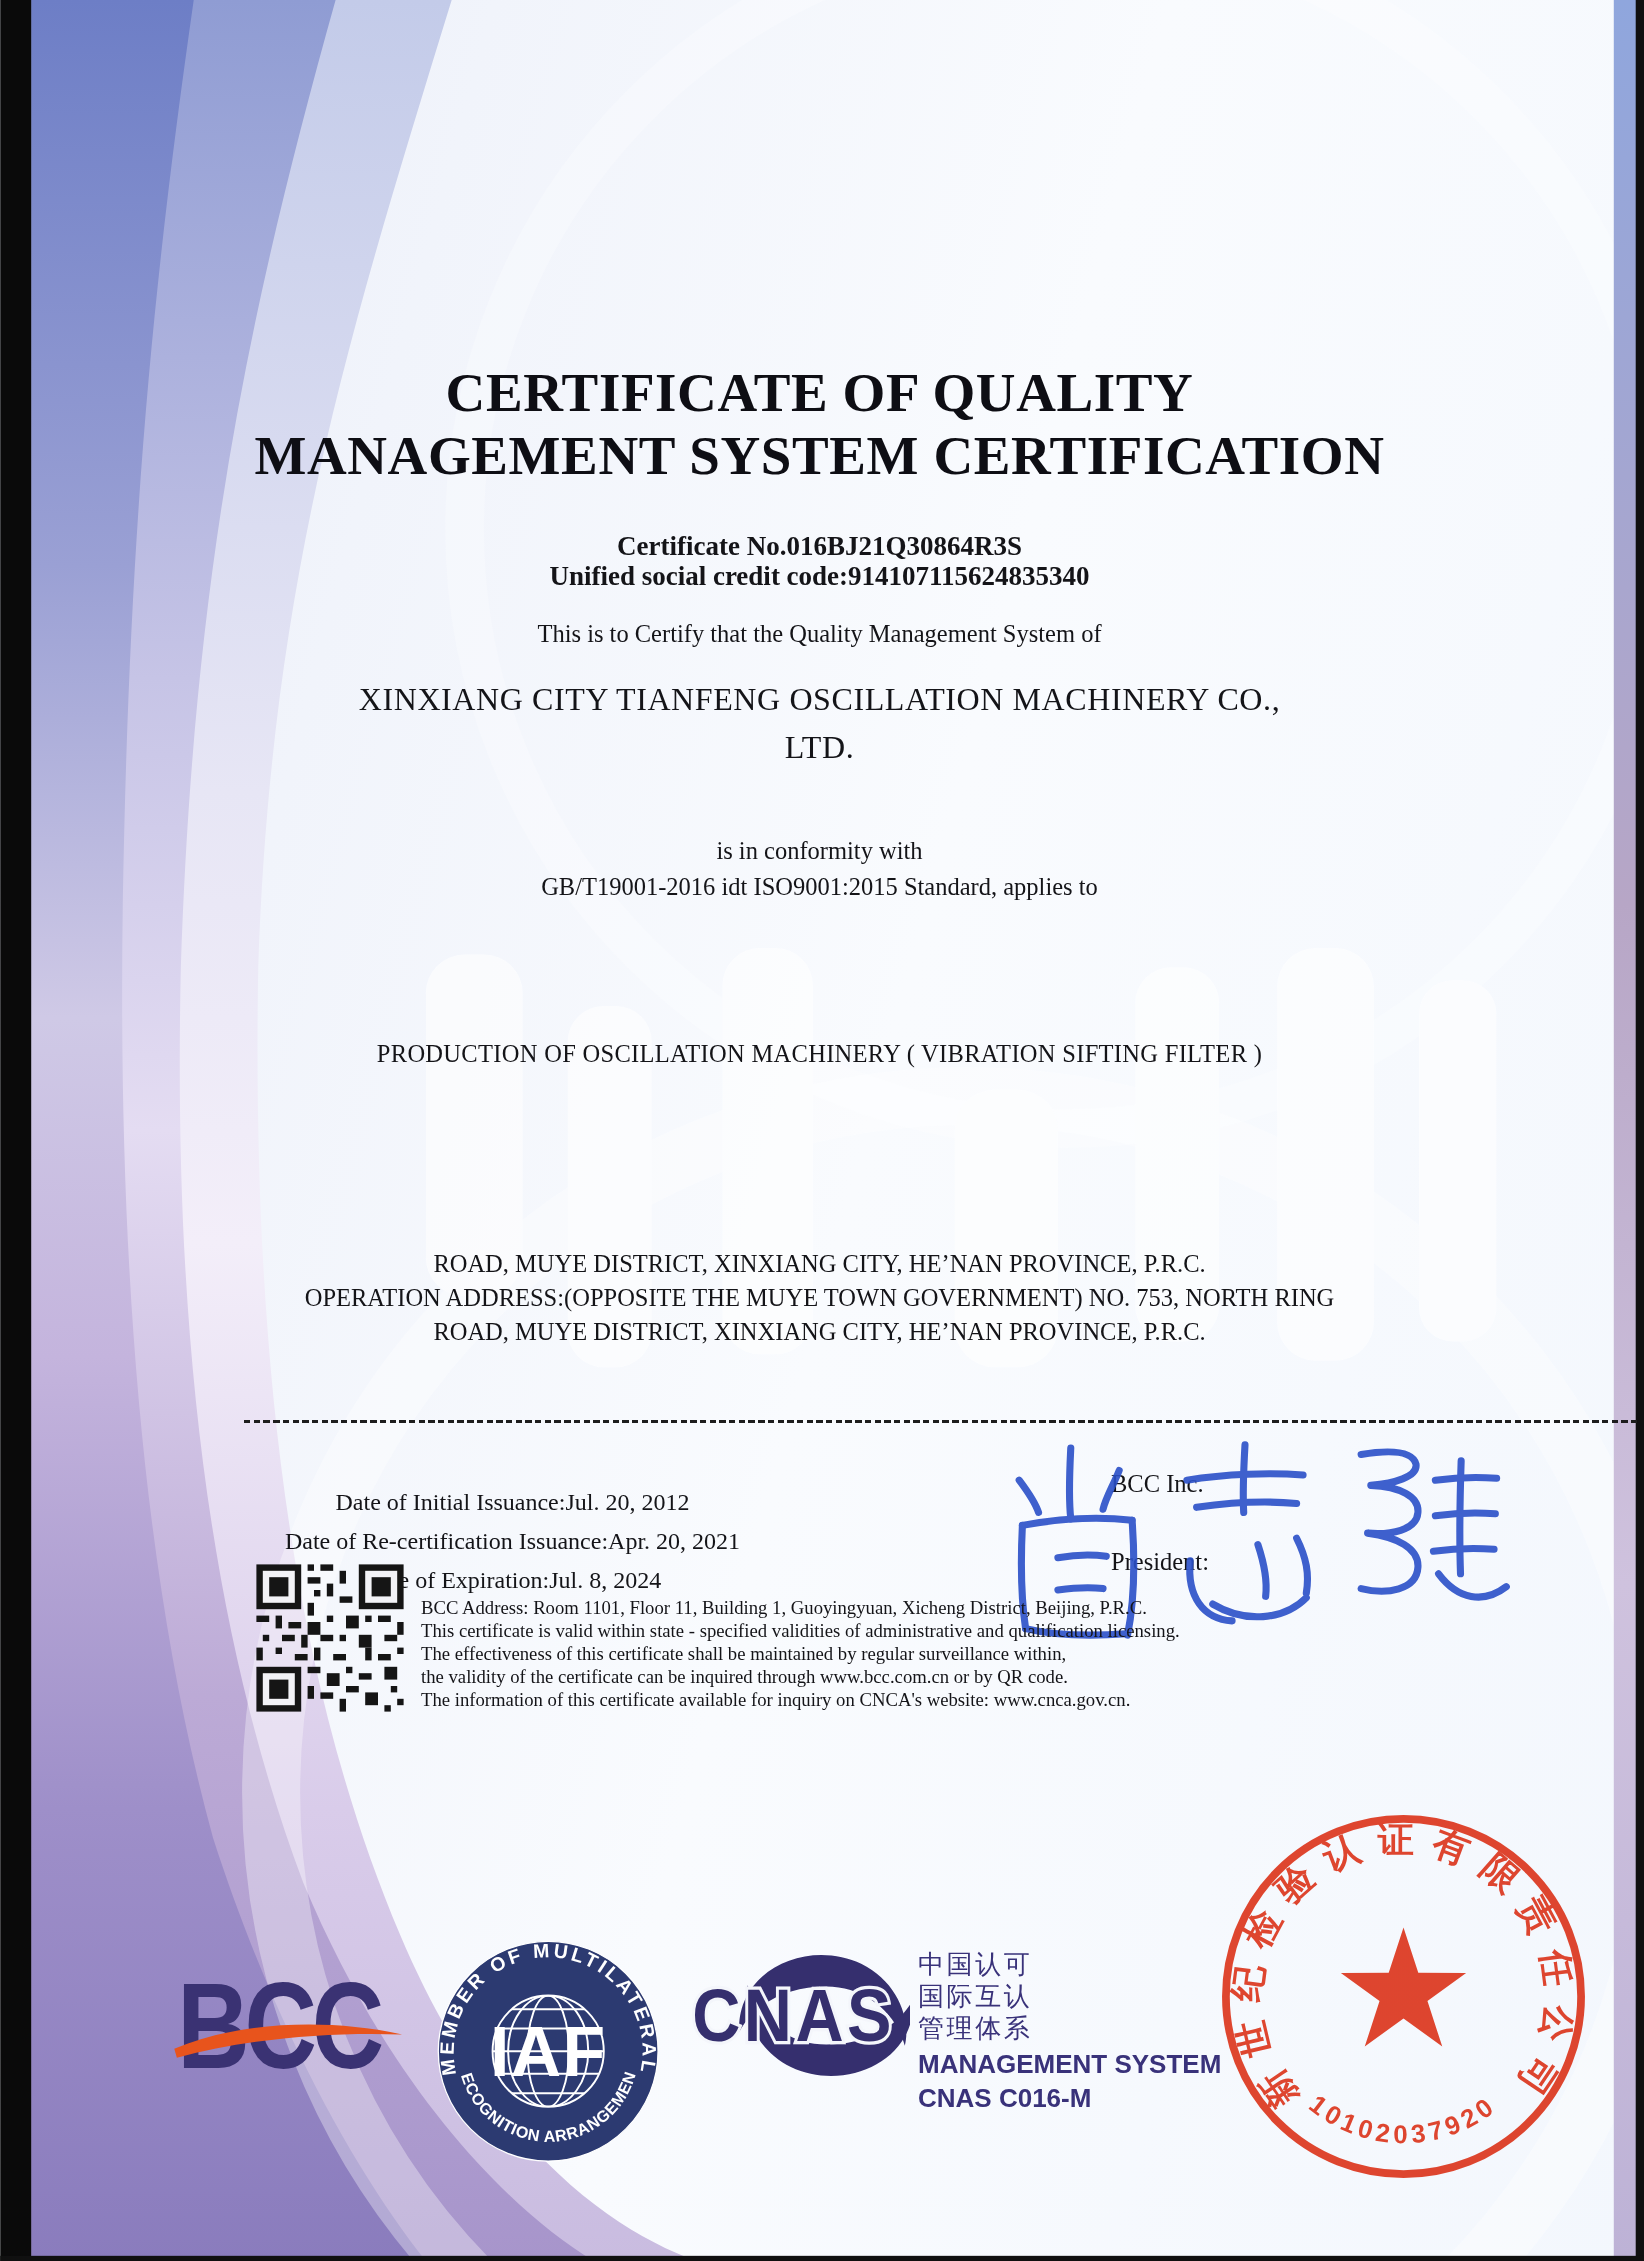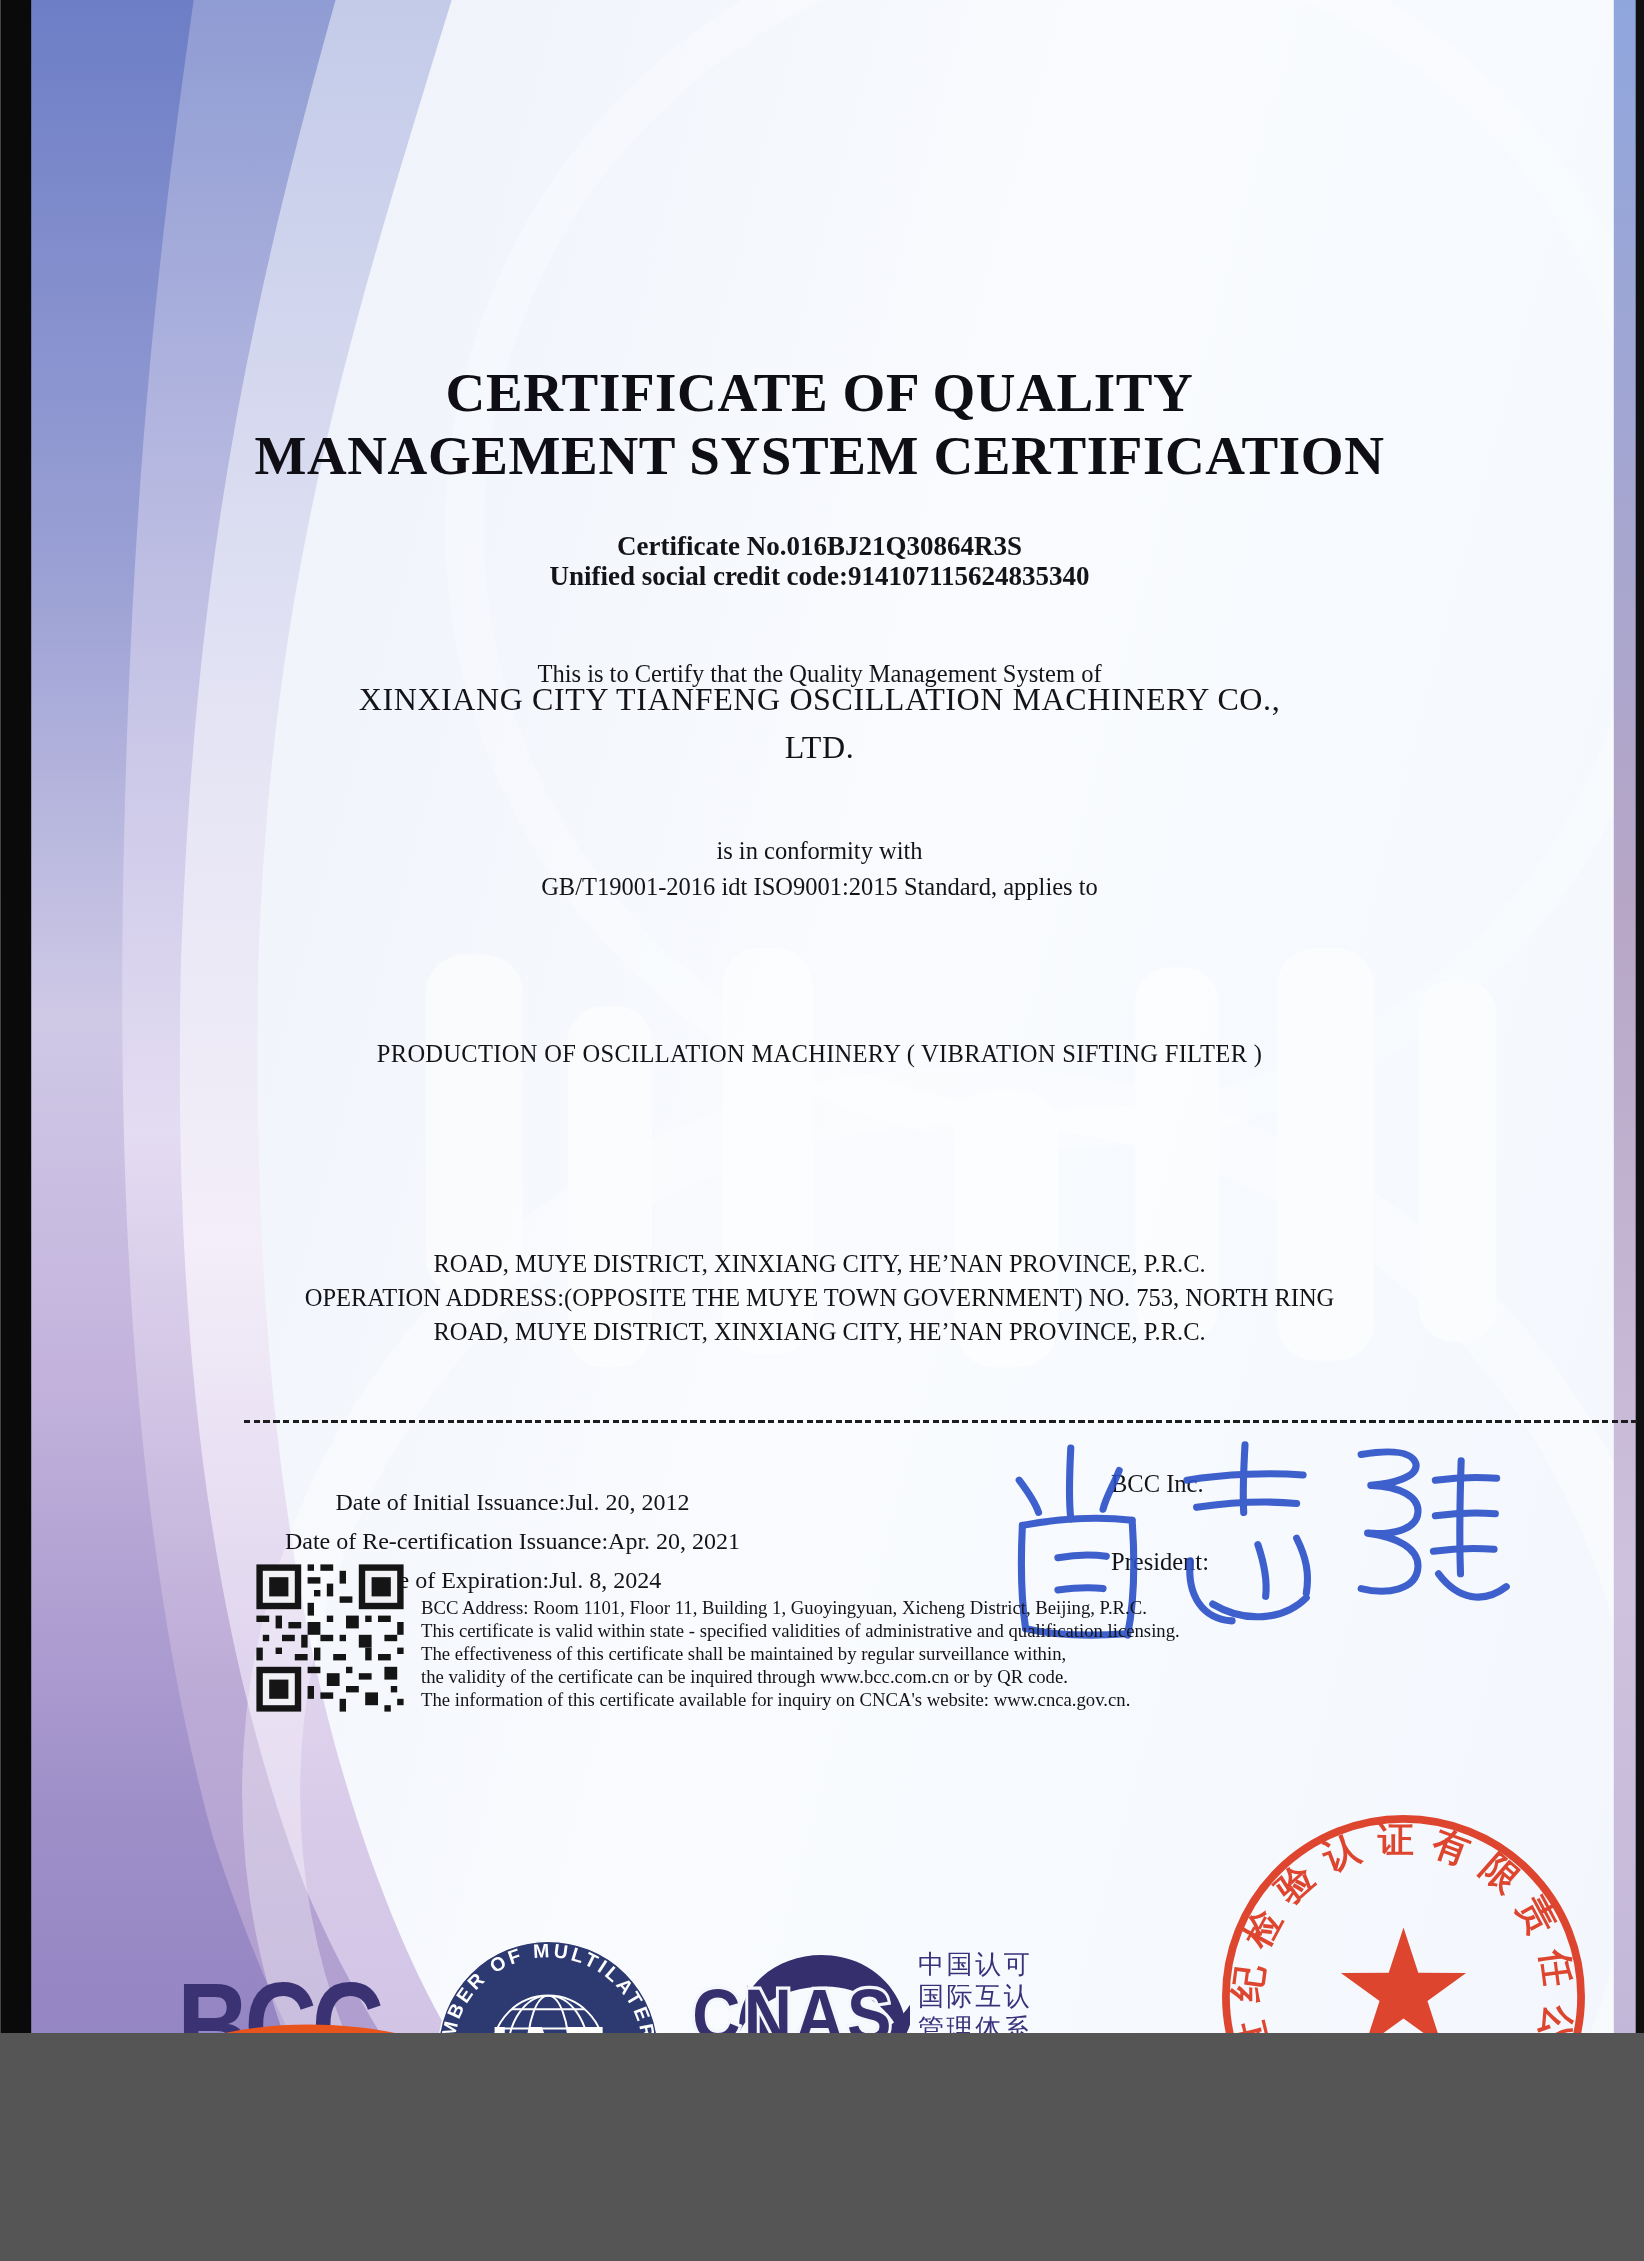--- a/index.html
+++ b/index.html
@@ -1,28 +1,28 @@
 <!DOCTYPE html>
 <html style="font-size:10.3px"><head>
 <meta charset="utf-8">
 <style>
   html,body{margin:0;padding:0;background:#555;}
   .page{
     position:relative;
-    width:1645px;height:2033px;
+    width:1645px;height:2261px;
     overflow:hidden;
     background:linear-gradient(105deg,#e9edf8 0%,#f1f4fb 22%,#f9fbfe 52%,#f3f7fd 100%);
     font-family:"Liberation Serif",serif;
     color:#141418;
   }
   .abs{position:absolute;}
   .center-band{left:39px;right:45px;text-align:center;}
   .title{top:361px;font-weight:bold;font-size:55px;line-height:63px;letter-spacing:0.6px;color:#0e0e14;}
   .certno{top:531px;font-weight:bold;font-size:27px;line-height:30px;}
-  .intro{top:620px;font-size:24.5px;margin-top:40px;}
+  .intro{top:620px;font-size:24.5px;}
   .company{top:675px;font-weight:normal;font-size:32px;line-height:48px;letter-spacing:0.6px;}
   .conformity{top:833px;font-size:24.5px;line-height:36px;}
   .scope{top:1040px;font-size:24.5px;letter-spacing:0.3px;}
   .addresses{top:1247px;font-size:24.5px;line-height:34px;}
   .dotline{
     top:1420px;left:244px;width:1393px;height:3.2px;
     background:repeating-linear-gradient(90deg,#1d1d1d 0 6.4px,rgba(0,0,0,0) 6.4px 9.7px);
   }
   .dates{left:193px;top:1483px;width:639px;text-align:center;font-size:24px;line-height:39px;}
   .issuer{left:1111px;top:1470px;font-size:24.5px;}

